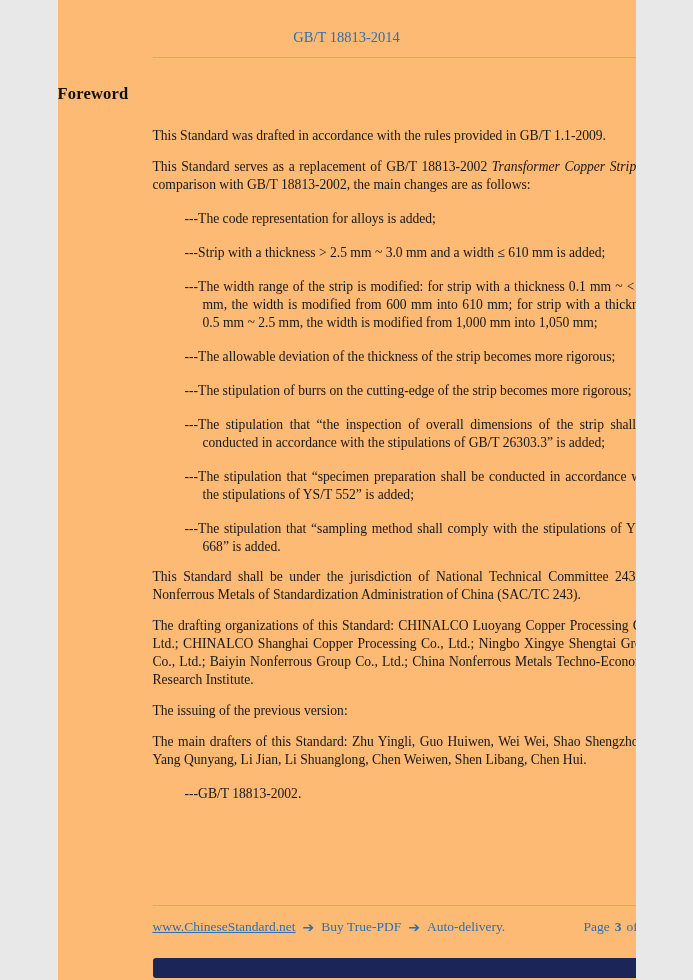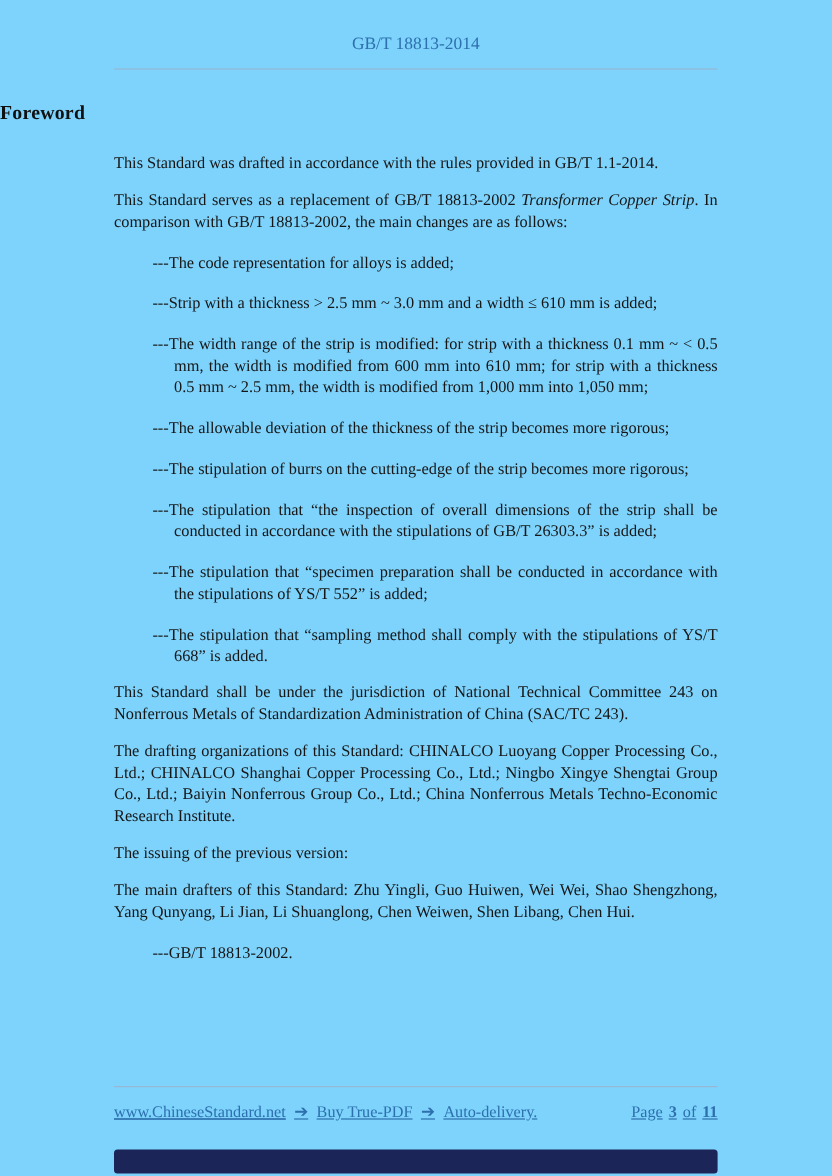--- a/index.html
+++ b/index.html
@@ -1,20 +1,20 @@
 <!DOCTYPE html>
 <html><head>
 <meta charset="utf-8">
 <style>
   html,body{margin:0;padding:0;background:#e8e8e8;}
   .page{
     position:relative;
-    width:693px;height:980px;
+    width:578px;height:980px;
     margin:0 auto;
-    background:#7dd3fc;
+    background:#fdba74;
     overflow:hidden;
     font-family:"Liberation Serif","DejaVu Serif",serif;
   }
   .header-num{
     position:absolute;top:29px;left:0;right:0;
     text-align:center;
     font-size:14.5px;
     color:#2e6fad;
   }
   .rule{
@@ -43,21 +43,21 @@
     padding-left:50px;
     text-indent:-18px;
   }
   .italic{font-style:italic;}
   .footer-row{
     position:absolute;top:919px;left:95px;width:503px;
     display:flex;align-items:baseline;justify-content:space-between;
     font-size:13.5px;
     color:#2e6fad;
   }
-  .footer-left,.footer-right{display:flex;align-items:flex-end;text-decoration:underline;}
+  .footer-left,.footer-right{display:flex;align-items:flex-end;}
   .footer-left > *{margin-right:7px;}
   .footer-right > *{margin-left:5px;}
   .url{text-decoration:underline;cursor:pointer;}
   .arrow{font-family:"DejaVu Sans",sans-serif;font-weight:bold;font-size:14px;}
   .pg-num{font-weight:bold;}
   .bottom-bar{
     position:absolute;top:958px;left:95px;width:503px;height:20px;
     background:#1c2558;
     border-radius:3px;
   }
@@ -67,21 +67,21 @@
 
 <div class="page">
 
   <div class="header-num">GB/T 18813-2014</div>
 
   <div class="rule rule-top"></div>
 
   <div class="doc-title">Foreword</div>
 
   <div class="body-area">
-      <div class="para"><span>This Standard was drafted in accordance with the rules provided in GB/T 1.1-2014.</span></div>
+      <div class="para"><span>This Standard was drafted in accordance with the rules provided in GB/T 1.1-2009.</span></div>
       <div class="para"><span>This Standard serves as a replacement of GB/T 18813-2002 </span><span class="italic">Transformer Copper Strip</span><span>. In comparison with GB/T 18813-2002, the main changes are as follows:</span></div>
       <div class="indent"><span>---The code representation for alloys is added;</span></div>
       <div class="indent"><span>---Strip with a thickness &gt; 2.5 mm ~ 3.0 mm and a width ≤ 610 mm is added;</span></div>
       <div class="indent"><span>---The width range of the strip is modified: for strip with a thickness 0.1 mm ~ &lt; 0.5 mm, the width is modified from 600 mm into 610 mm; for strip with a thickness 0.5 mm ~ 2.5 mm, the width is modified from 1,000 mm into 1,050 mm;</span></div>
       <div class="indent"><span>---The allowable deviation of the thickness of the strip becomes more rigorous;</span></div>
       <div class="indent"><span>---The stipulation of burrs on the cutting-edge of the strip becomes more rigorous;</span></div>
       <div class="indent"><span>---The stipulation that “the inspection of overall dimensions of the strip shall be conducted in accordance with the stipulations of GB/T 26303.3” is added;</span></div>
       <div class="indent"><span>---The stipulation that “specimen preparation shall be conducted in accordance with the stipulations of YS/T 552” is added;</span></div>
       <div class="indent"><span>---The stipulation that “sampling method shall comply with the stipulations of YS/T 668” is added.</span></div>
       <div class="para"><span>This Standard shall be under the jurisdiction of National Technical Committee 243 on Nonferrous Metals of Standardization Administration of China (SAC/TC 243).</span></div>

